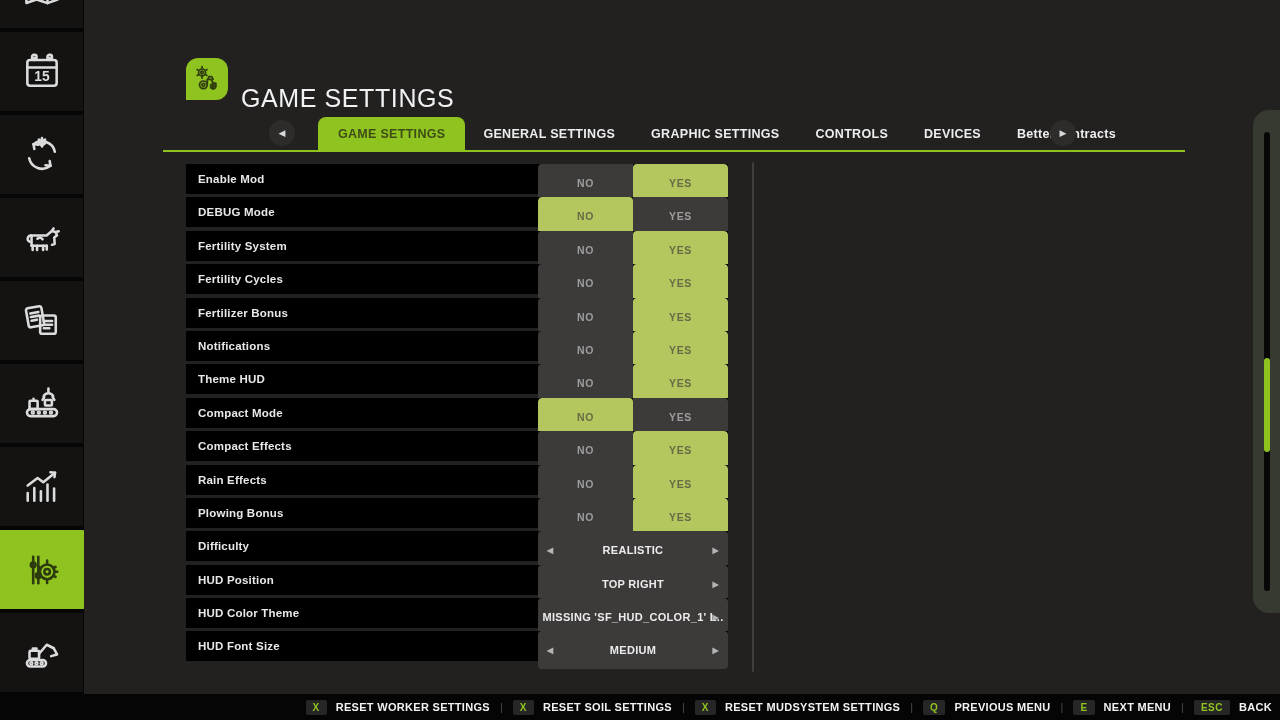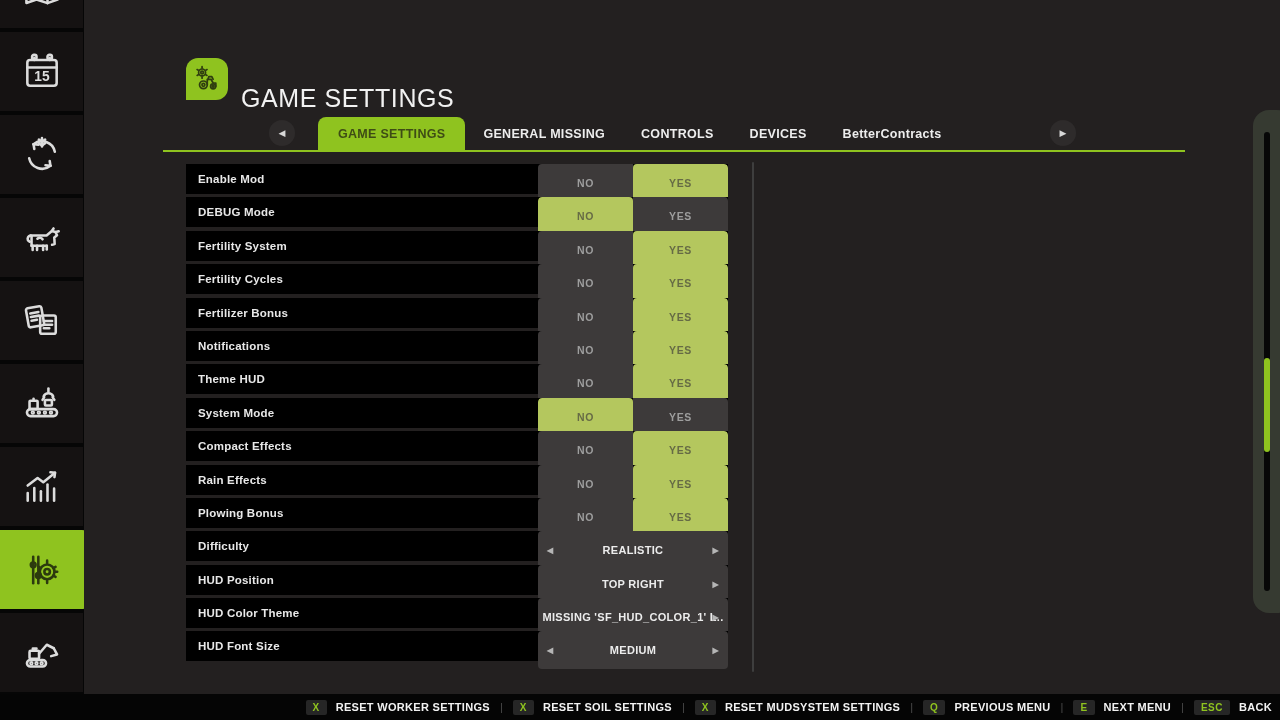--- a/index.html
+++ b/index.html
@@ -195,21 +195,24 @@
 <h1 class="page-title">GAME SETTINGS</h1>
 
 <div class="tab-pager" id="pager-left">
   <span>◀</span>
 </div>
 <div class="tabs" id="tabs">
     <div class="tab active">
       <span>GAME SETTINGS</span>
     </div>
     <div class="tab">
-      <span>GENERAL MISSING</span>
+      <span>GENERAL SETTINGS</span>
+    </div>
+    <div class="tab">
+      <span>GRAPHIC SETTINGS</span>
     </div>
     <div class="tab">
       <span>CONTROLS</span>
     </div>
     <div class="tab">
       <span>DEVICES</span>
     </div>
     <div class="tab">
       <span>BetterContracts</span>
     </div>
@@ -305,21 +308,21 @@
           <div class="toggle-half">
             <span>NO</span>
           </div>
           <div class="toggle-half on">
             <span>YES</span>
           </div>
         </div>
       </div>
     </div>
     <div class="row">
-      <span class="row-label">System Mode</span>
+      <span class="row-label">Compact Mode</span>
       <div class="control">
         <div class="toggle">
           <div class="toggle-half on">
             <span>NO</span>
           </div>
           <div class="toggle-half">
             <span>YES</span>
           </div>
         </div>
       </div>

